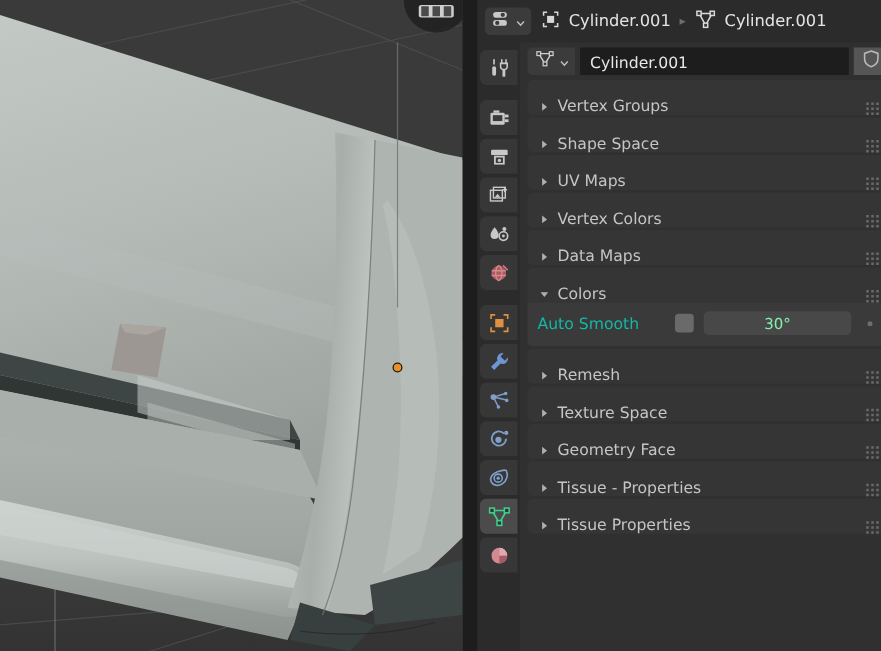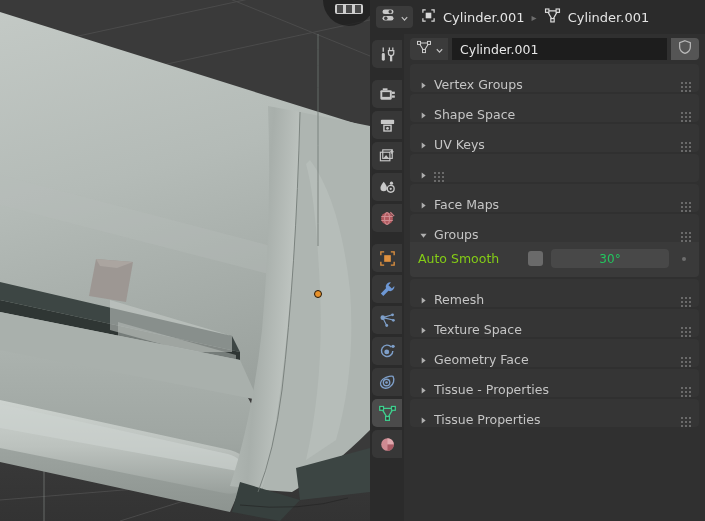--- a/index.html
+++ b/index.html
@@ -6,20 +6,21 @@
     margin: 0; padding: 0;
     width: 705px; height: 521px;
     overflow: hidden;
     background: #1d1d1d;
     font-family: "DejaVu Sans", "Liberation Sans", sans-serif;
   }
   #app {
     position: relative;
     width: 691px; height: 521px;
     display: flex;
+    gap: 12px;
   }
 
   
   #viewport {
     position: relative;
     width: 370px; height: 521px;
     background: #393939;
     overflow: hidden;
     flex: 0 0 370px;
   }
@@ -184,37 +185,37 @@
   .grip .gcol { display: flex; flex-direction: column; gap: 2px; }
   .grip .gdot { width: 2px; height: 2px; background: #6a6a6a; }
 
   .panel-body {
     background: #3a3a3a;
     border-radius: 0 0 4px 4px;
     padding: 7px 8px 9px 8px;
   }
   .prop-row { display: flex; align-items: center; gap: 8px; }
   .prop-label {
-    color: #84cc16; font-size: 12.5px;
+    color: #14b8a6; font-size: 12.5px;
     width: 102px; flex: 0 0 102px;
     text-align: left;
   }
   .checkbox {
     width: 15px; height: 15px;
     background: #6a6a6a;
     border-radius: 3px;
     flex: 0 0 15px;
   }
   .value-field {
     flex: 1 1 auto;
     height: 19px;
     background: #484848;
     border-radius: 4px;
     display: flex; align-items: center; justify-content: center;
-    color: #22c55e;
+    color: #86efac;
     font-size: 12px;
   }
   .decorator {
     width: 14px; flex: 0 0 14px;
     display: flex; align-items: center; justify-content: center;
   }
   .decorator i {
     width: 4px; height: 4px; border-radius: 50%;
     background: #6d6d6d; display: block;
   }
@@ -563,76 +564,77 @@
             </div>
           </div>
 
           <div class="panel">
             <div class="panel-head">
               <span class="tri">
                 <svg width="9" height="9" viewBox="0 0 10 10">
                     <path d="M3 1.6 L7.4 5 L3 8.4 Z" fill="#b0b0b0"></path>
                   </svg>
               </span>
-              <span class="panel-title">UV Keys</span>
-              <span class="grip">
-                <span class="gcol">
-                    <i class="gdot"></i>
-                    <i class="gdot"></i>
-                    <i class="gdot"></i>
-                  </span>
-                <span class="gcol">
-                    <i class="gdot"></i>
-                    <i class="gdot"></i>
-                    <i class="gdot"></i>
-                  </span>
-                <span class="gcol">
-                    <i class="gdot"></i>
-                    <i class="gdot"></i>
-                    <i class="gdot"></i>
-                  </span>
-              </span>
-            </div>
-          </div>
-
-          <div class="panel">
-            <div class="panel-head">
-              <span class="tri">
-                <svg width="9" height="9" viewBox="0 0 10 10">
-                    <path d="M3 1.6 L7.4 5 L3 8.4 Z" fill="#b0b0b0"></path>
-                  </svg>
-              </span>
-              <span class="grip">
-                <span class="gcol">
-                    <i class="gdot"></i>
-                    <i class="gdot"></i>
-                    <i class="gdot"></i>
-                  </span>
-                <span class="gcol">
-                    <i class="gdot"></i>
-                    <i class="gdot"></i>
-                    <i class="gdot"></i>
-                  </span>
-                <span class="gcol">
-                    <i class="gdot"></i>
-                    <i class="gdot"></i>
-                    <i class="gdot"></i>
-                  </span>
-              </span>
-            </div>
-          </div>
-
-          <div class="panel">
-            <div class="panel-head">
-              <span class="tri">
-                <svg width="9" height="9" viewBox="0 0 10 10">
-                    <path d="M3 1.6 L7.4 5 L3 8.4 Z" fill="#b0b0b0"></path>
-                  </svg>
-              </span>
-              <span class="panel-title">Face Maps</span>
+              <span class="panel-title">UV Maps</span>
+              <span class="grip">
+                <span class="gcol">
+                    <i class="gdot"></i>
+                    <i class="gdot"></i>
+                    <i class="gdot"></i>
+                  </span>
+                <span class="gcol">
+                    <i class="gdot"></i>
+                    <i class="gdot"></i>
+                    <i class="gdot"></i>
+                  </span>
+                <span class="gcol">
+                    <i class="gdot"></i>
+                    <i class="gdot"></i>
+                    <i class="gdot"></i>
+                  </span>
+              </span>
+            </div>
+          </div>
+
+          <div class="panel">
+            <div class="panel-head">
+              <span class="tri">
+                <svg width="9" height="9" viewBox="0 0 10 10">
+                    <path d="M3 1.6 L7.4 5 L3 8.4 Z" fill="#b0b0b0"></path>
+                  </svg>
+              </span>
+              <span class="panel-title">Vertex Colors</span>
+              <span class="grip">
+                <span class="gcol">
+                    <i class="gdot"></i>
+                    <i class="gdot"></i>
+                    <i class="gdot"></i>
+                  </span>
+                <span class="gcol">
+                    <i class="gdot"></i>
+                    <i class="gdot"></i>
+                    <i class="gdot"></i>
+                  </span>
+                <span class="gcol">
+                    <i class="gdot"></i>
+                    <i class="gdot"></i>
+                    <i class="gdot"></i>
+                  </span>
+              </span>
+            </div>
+          </div>
+
+          <div class="panel">
+            <div class="panel-head">
+              <span class="tri">
+                <svg width="9" height="9" viewBox="0 0 10 10">
+                    <path d="M3 1.6 L7.4 5 L3 8.4 Z" fill="#b0b0b0"></path>
+                  </svg>
+              </span>
+              <span class="panel-title">Data Maps</span>
               <span class="grip">
                 <span class="gcol">
                     <i class="gdot"></i>
                     <i class="gdot"></i>
                     <i class="gdot"></i>
                   </span>
                 <span class="gcol">
                     <i class="gdot"></i>
                     <i class="gdot"></i>
                     <i class="gdot"></i>
@@ -646,21 +648,21 @@
             </div>
           </div>
 
           <div class="panel open">
             <div class="panel-head">
               <span class="tri">
                 <svg width="9" height="9" viewBox="0 0 10 10">
                     <path d="M1.6 3 L8.4 3 L5 7.4 Z" fill="#b0b0b0"></path>
                   </svg>
               </span>
-              <span class="panel-title">Groups</span>
+              <span class="panel-title">Colors</span>
               <span class="grip">
                 <span class="gcol">
                     <i class="gdot"></i>
                     <i class="gdot"></i>
                     <i class="gdot"></i>
                   </span>
                 <span class="gcol">
                     <i class="gdot"></i>
                     <i class="gdot"></i>
                     <i class="gdot"></i>

